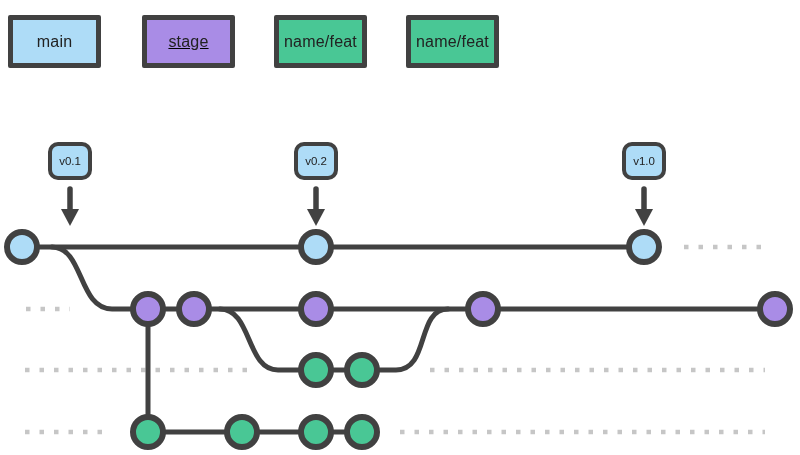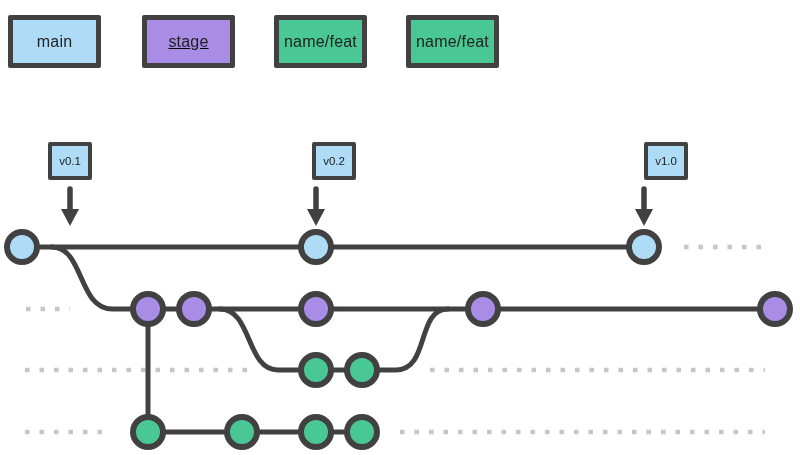--- a/index.html
+++ b/index.html
@@ -10,24 +10,24 @@
   
   .legend{position:absolute;top:7px;left:0;width:100%;height:53px;}
   .legend-box{position:absolute;top:0;height:53px;width:93px;
       box-sizing:border-box;border:5px solid #414141;border-radius:2px;
       display:flex;align-items:center;justify-content:center;margin-top:8px;}
   .legend-box .lbl{font-size:16px;color:#222222;letter-spacing:0.2px;}
   .lb-0{left:8px;}  .lb-1{left:142px;text-decoration:underline;} .lb-2{left:274px;} .lb-3{left:406px;}
 
   
   .tag-box{position:absolute;top:142px;width:44px;height:38px;
-      box-sizing:border-box;border:4px solid #414141;border-radius:2px;
+      box-sizing:border-box;border:4px solid #414141;border-radius:10px;
       display:flex;align-items:center;justify-content:center;}
   .tag-box .lbl{font-size:11.5px;color:#222222;}
-  .tag-0{left:48px;} .tag-1{left:312px;} .tag-2{left:644px;}
+  .tag-0{left:48px;} .tag-1{left:294px;} .tag-2{left:622px;}
 
   
   svg.graph{position:absolute;left:0;top:0;width:800px;height:455px;display:block;}
   .solid{fill:none;stroke-width:5;stroke-linecap:round;stroke-linejoin:round;}
   .dotted{fill:none;stroke-width:4.5;stroke-dasharray:4.5 10;stroke-linecap:butt;}
   .commit{stroke-width:6;}
   .arrow-shaft{fill:none;stroke-width:5.5;stroke-linecap:round;}
 </style>
 </head>
 <body>

